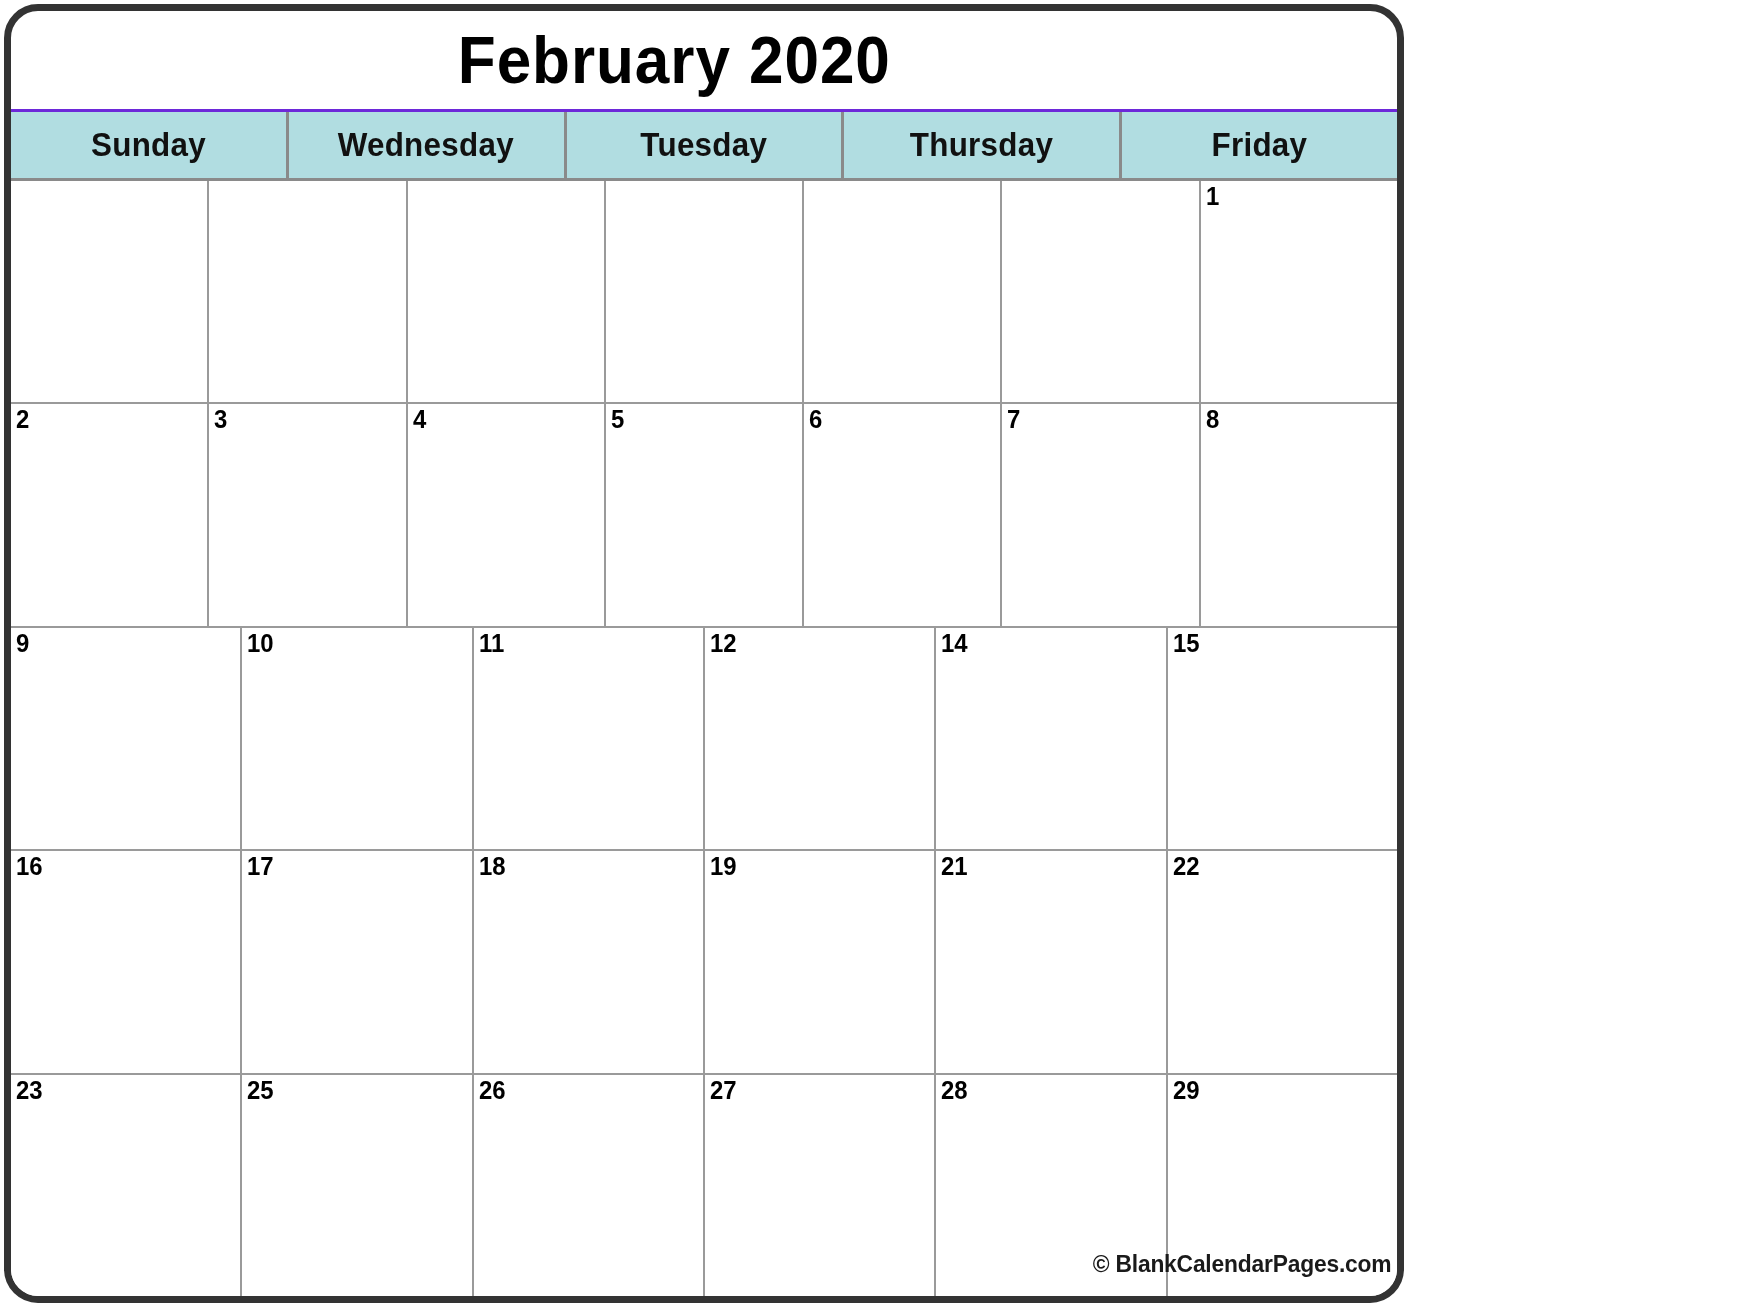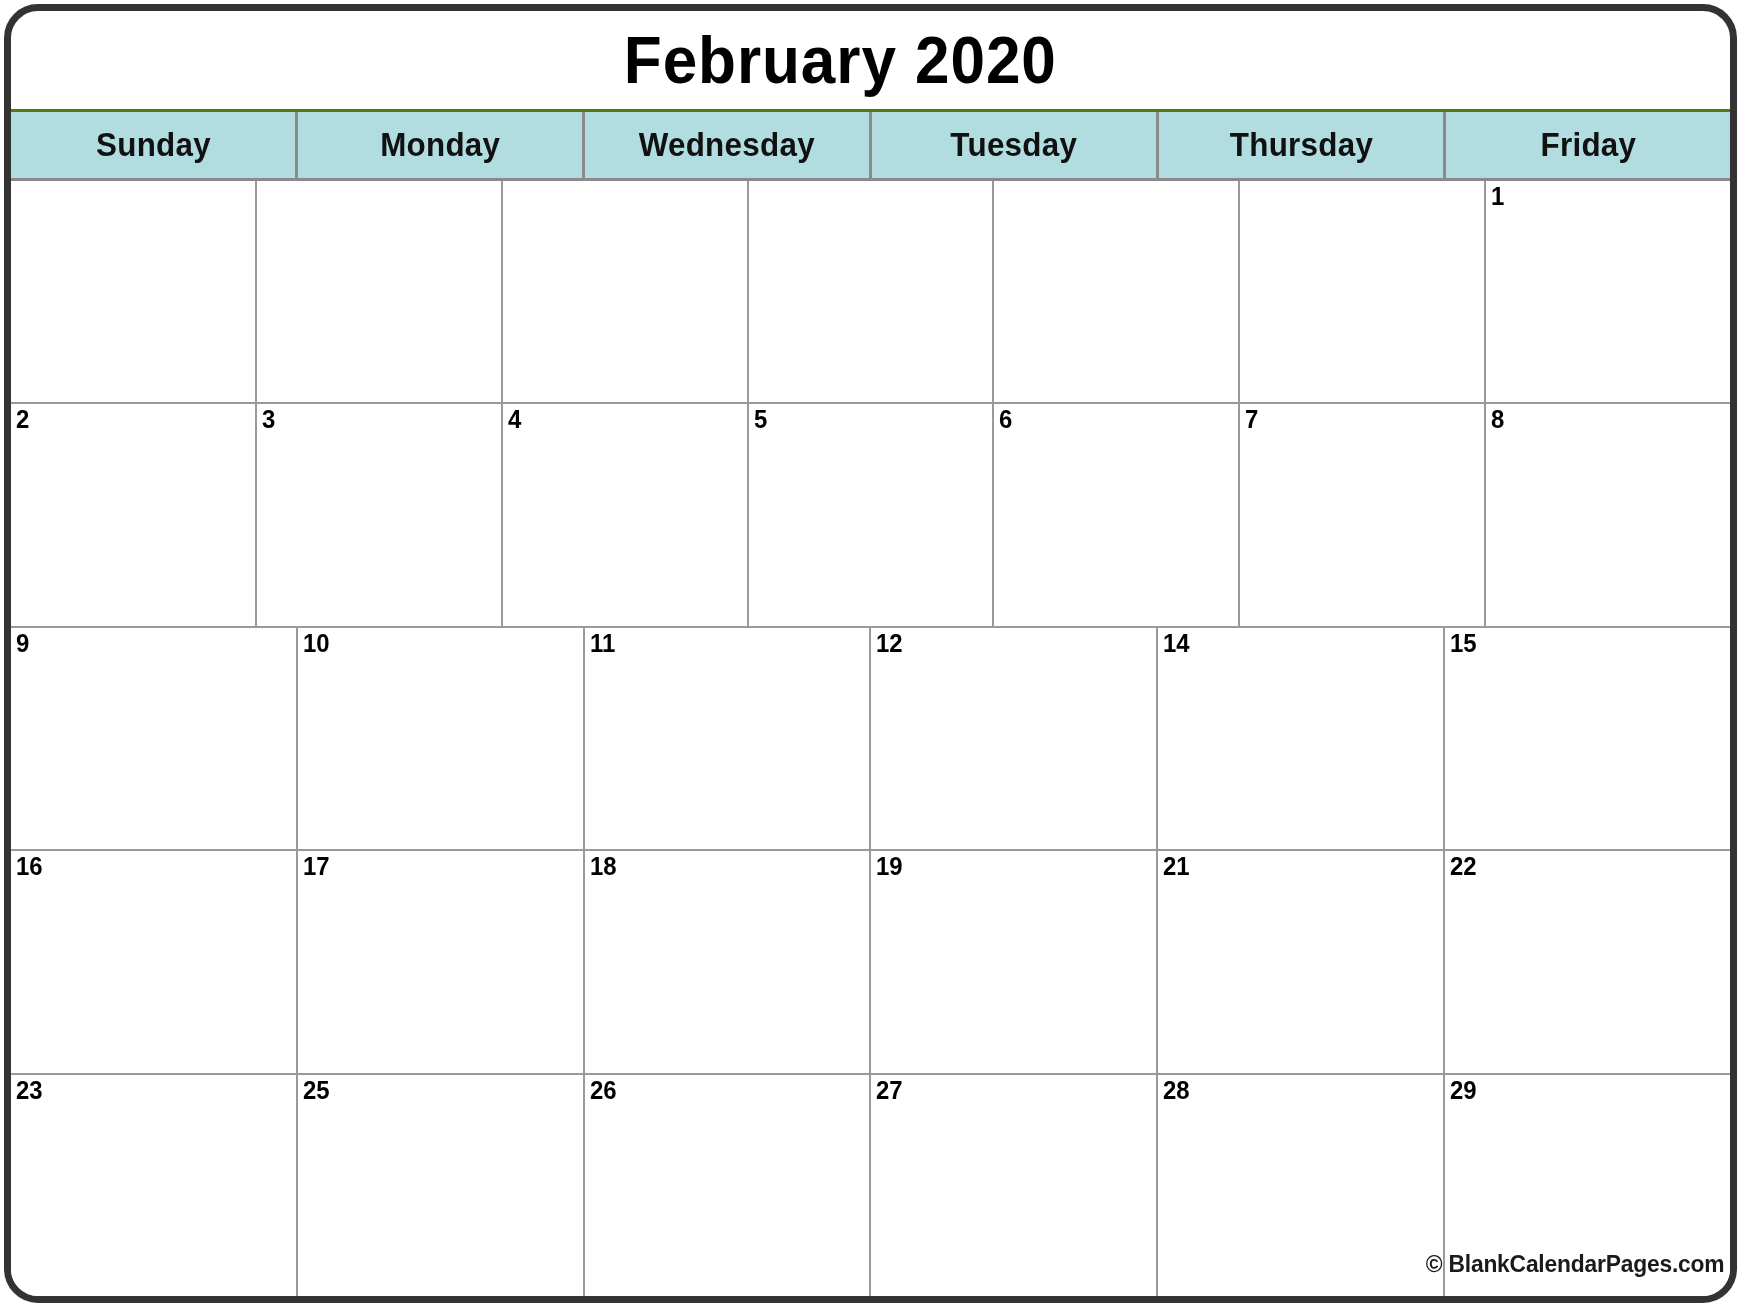--- a/index.html
+++ b/index.html
@@ -13,21 +13,21 @@
     height: 1315px;
     font-family: "Liberation Sans", "DejaVu Sans", sans-serif;
     overflow: hidden;
   }
 
   
   #calendar-frame {
     position: absolute;
     left: 4px;
     top: 4px;
-    width: 1733px;
+    width: 1400px;
     height: 1299px;
     box-sizing: border-box;
     border: 7px solid #333333;
     border-radius: 34px;
     background: #ffffff;
     overflow: hidden;
   }
 
   
   #title-bar {
@@ -62,21 +62,21 @@
     right: 0;
     bottom: 0;
     display: flex;
     flex-direction: column;
   }
 
   .week-header {
     display: flex;
     height: 66px;
     flex: 0 0 66px;
-    border-top: 3px solid #4d7c0f;
+    border-top: 3px solid #6d28d9;
     border-bottom: 3px solid #8a8a8a;
     background: #b1dde1;
   }
   .dayname-cell {
     flex: 1 1 0;
     background: #b1dde1;
     border-left: 3px solid #8a8a8a;
     display: flex;
     align-items: center;
     justify-content: center;
@@ -148,23 +148,20 @@
     <div id="calendar-title">February 2020</div>
   </div>
 
   <div id="grid">
 
     <div class="week-header">
       <div class="dayname-cell">
         <span class="dayname-label">Sunday</span>
       </div>
       <div class="dayname-cell">
-        <span class="dayname-label">Monday</span>
-      </div>
-      <div class="dayname-cell">
         <span class="dayname-label">Wednesday</span>
       </div>
       <div class="dayname-cell">
         <span class="dayname-label">Tuesday</span>
       </div>
       <div class="dayname-cell">
         <span class="dayname-label">Thursday</span>
       </div>
       <div class="dayname-cell">
         <span class="dayname-label">Friday</span>

